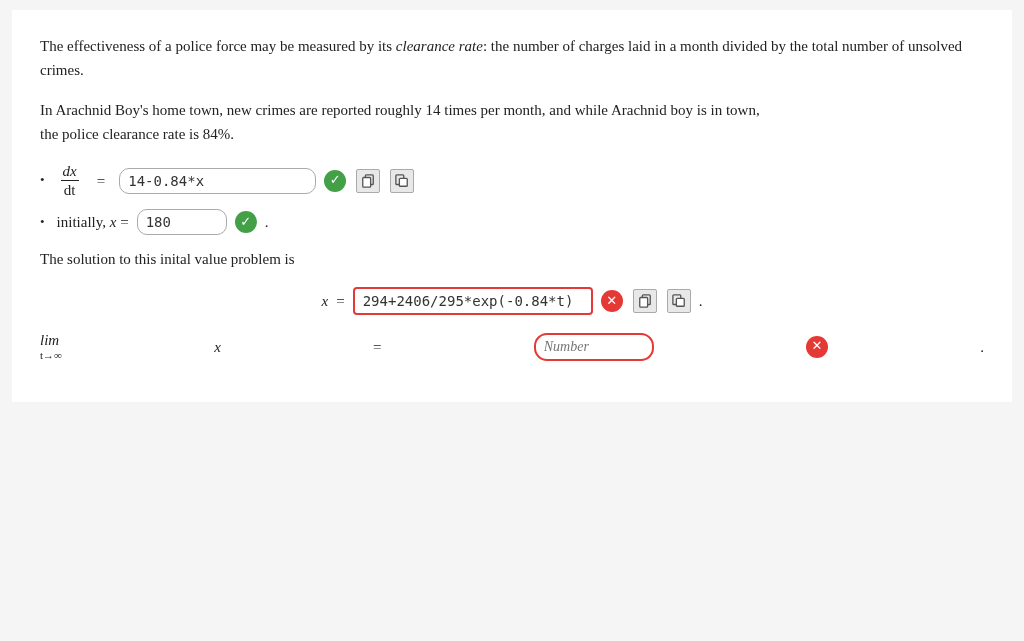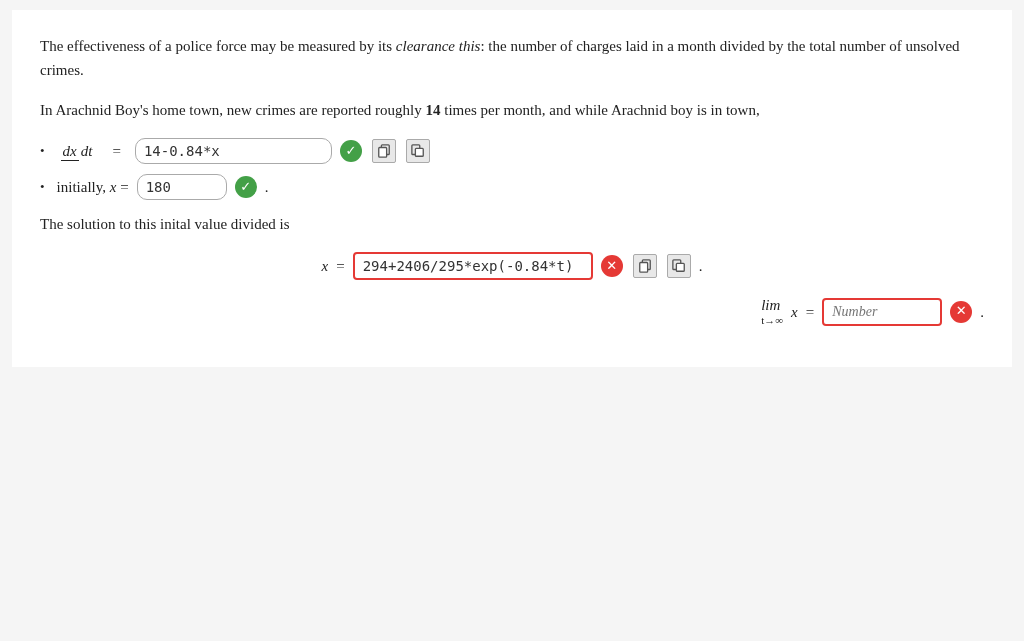--- a/index.html
+++ b/index.html
@@ -18,50 +18,50 @@
       padding: 24px 28px;
       line-height: 1.6;
     }
     p {
       margin-bottom: 16px;
     }
     em {
       font-style: italic;
     }
     .bold-num {
-      font-weight: bold;
+      font-weight: normal;
     }
     .equation-block {
       margin: 8px 0 12px 0;
     }
     .eq-row {
       display: flex;
       align-items: center;
       margin-bottom: 10px;
       gap: 8px;
     }
     .bullet {
       margin-right: 4px;
       font-size: 13px;
     }
     .fraction {
       display: inline-flex;
+      flex-direction: column;
       align-items: center;
       font-size: 15px;
       line-height: 1.2;
       margin: 0 4px;
     }
     .fraction .numerator {
       border-bottom: 1px solid #222;
       padding: 0 2px;
       font-style: italic;
     }
     .fraction .denominator {
       padding: 0 2px;
-      font-style: italic;
     }
     .equals {
       margin: 0 6px;
       font-size: 15px;
     }
     .input-box {
       border: 1px solid #aaa;
       border-radius: 10px;
       padding: 4px 8px;
       font-size: 14px;
@@ -71,20 +71,21 @@
       color: #333;
     }
     .input-box.red-border {
       border: 2px solid #e53935;
       border-radius: 4px;
     }
     .input-box.placeholder {
       color: #ec4899;
       font-family: Georgia, serif;
       font-style: italic;
+      border-radius: 13px;
     }
     .check-icon {
       display: inline-flex;
       align-items: center;
       justify-content: center;
       width: 22px;
       height: 22px;
       border-radius: 50%;
       background: #43a047;
       color: white;
@@ -124,21 +125,21 @@
       margin: 8px 0 16px 0;
       display: flex;
       align-items: center;
       justify-content: center;
       gap: 8px;
     }
     .limit-block {
       margin: 0 0 16px 0;
       display: flex;
       align-items: center;
-      justify-content: flex-end;
+      justify-content: space-between;
       gap: 8px;
     }
     .limit-sym {
       display: inline-flex;
       flex-direction: column;
       align-items: flex-start;
       font-size: 14px;
       line-height: 1.2;
     }
     .limit-sym .lim-text {
@@ -156,25 +157,26 @@
       gap: 8px;
       margin-bottom: 10px;
     }
   </style>
 </head>
 <body>
 
 <div class="container">
 
   <p>
-    The effectiveness of a police force may be measured by its <em>clearance this</em>: the number of charges laid in a month divided by the total number of unsolved crimes.
+    The effectiveness of a police force may be measured by its <em>clearance rate</em>: the number of charges laid in a month divided by the total number of unsolved crimes.
   </p>
 
   <p>
     In Arachnid Boy's home town, new crimes are reported roughly <strong class="bold-num">14</strong> times per month, and while Arachnid boy is in town,<br>
+    <span>the police clearance rate is <strong class="bold-num">84%</strong>.</span>
   </p>
 
 
 
 
   <div class="equation-block">
 
     <div class="eq-row">
       <span class="bullet">•</span>
       <span class="fraction">
@@ -200,21 +202,21 @@
 
     <div class="initially-row">
       <span class="bullet">•</span>
       <span>initially, <span class="italic">x</span> =</span>
       <input class="input-box" type="text" value="180" style="min-width: 80px; max-width: 90px;">
       <span class="check-icon">✓</span>
       <span>.</span>
     </div>
   </div>
 
-  <p>The solution to this inital value divided is</p>
+  <p>The solution to this inital value problem is</p>
 
   <div class="solution-block">
     <span class="italic">x</span>
     <span>=</span>
     <input class="input-box red-border" type="text" value="294+2406/295*exp(-0.84*t)" style="min-width: 240px;">
     <span class="x-icon">✕</span>
     <span class="copy-btn" title="Copy">
       <svg viewBox="0 0 16 16" fill="none" stroke="#555" stroke-width="1.5">
         <rect x="5" y="1" width="9" height="11" rx="1"></rect>
         <rect x="2" y="4" width="9" height="11" rx="1" fill="#fff" stroke="#555"></rect>

